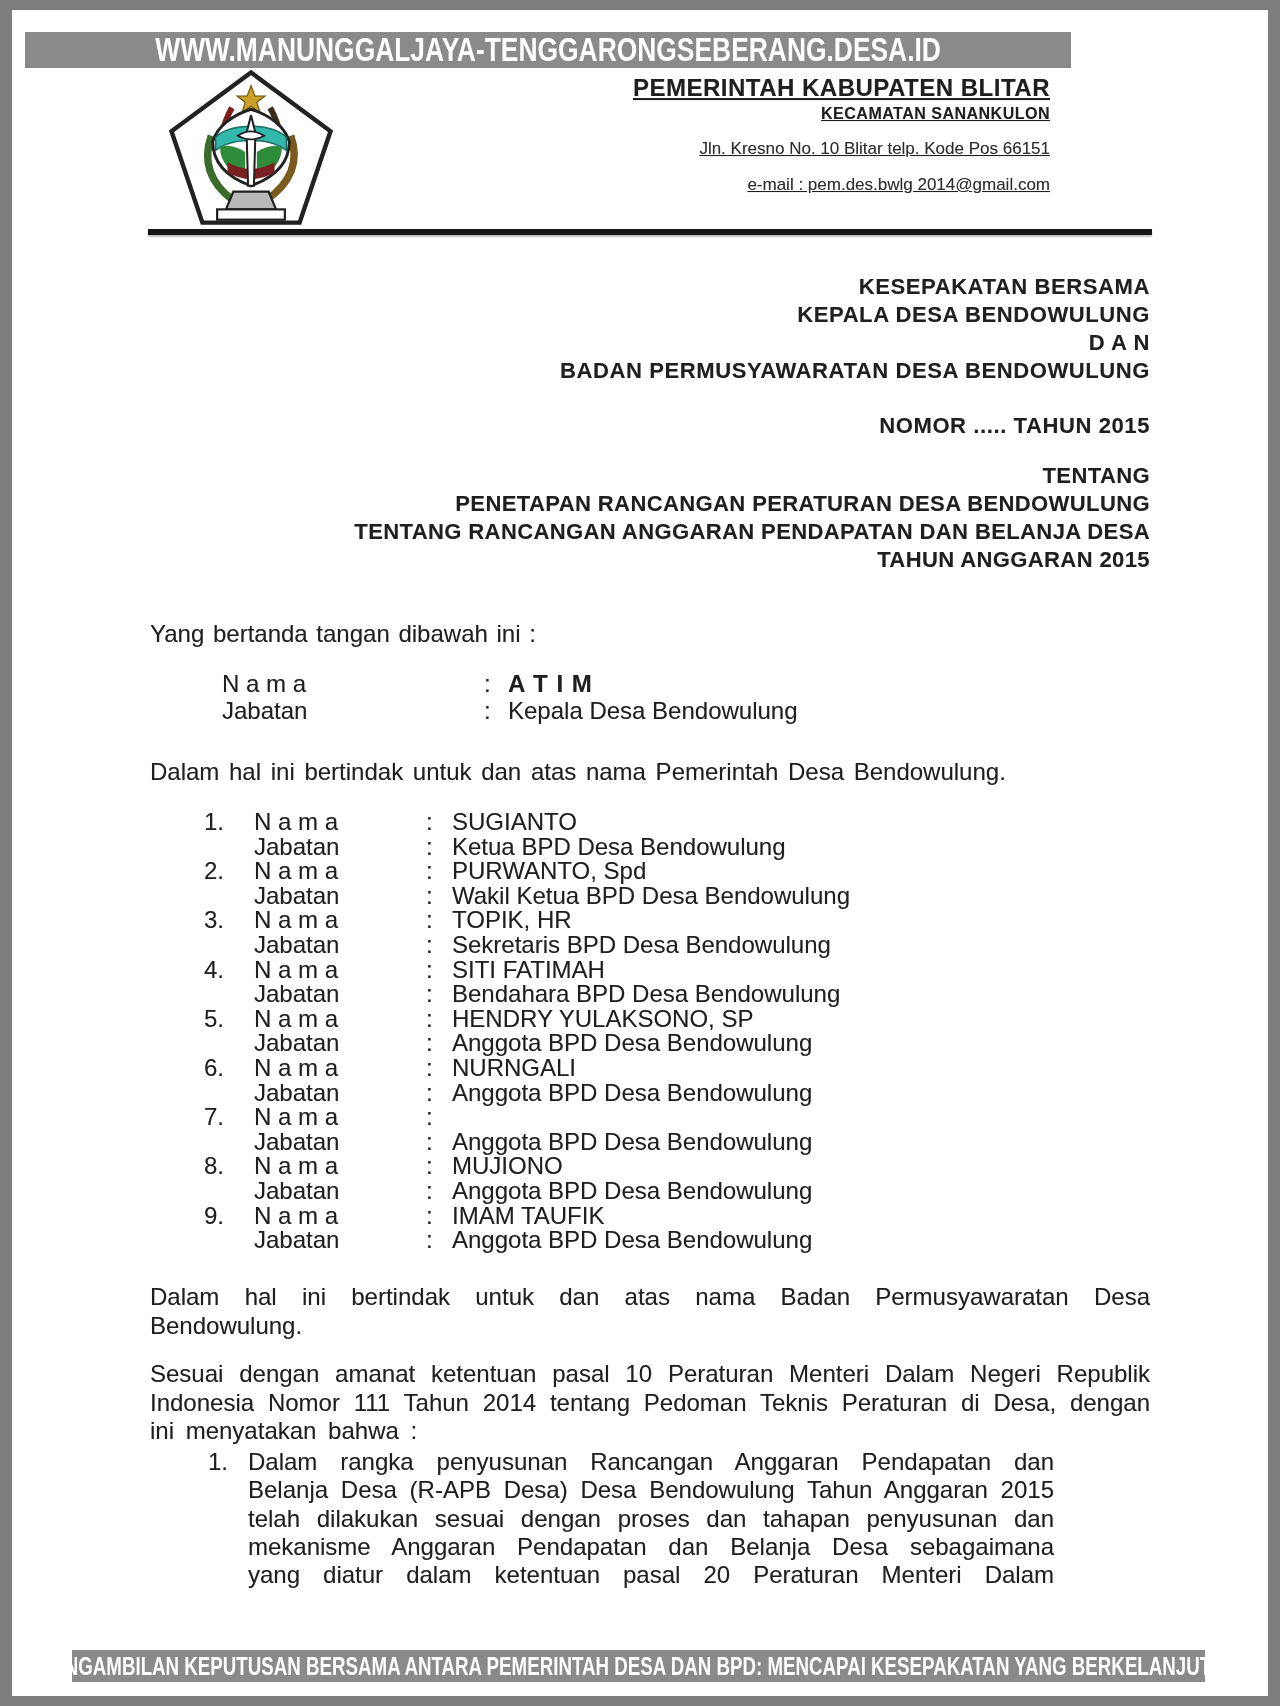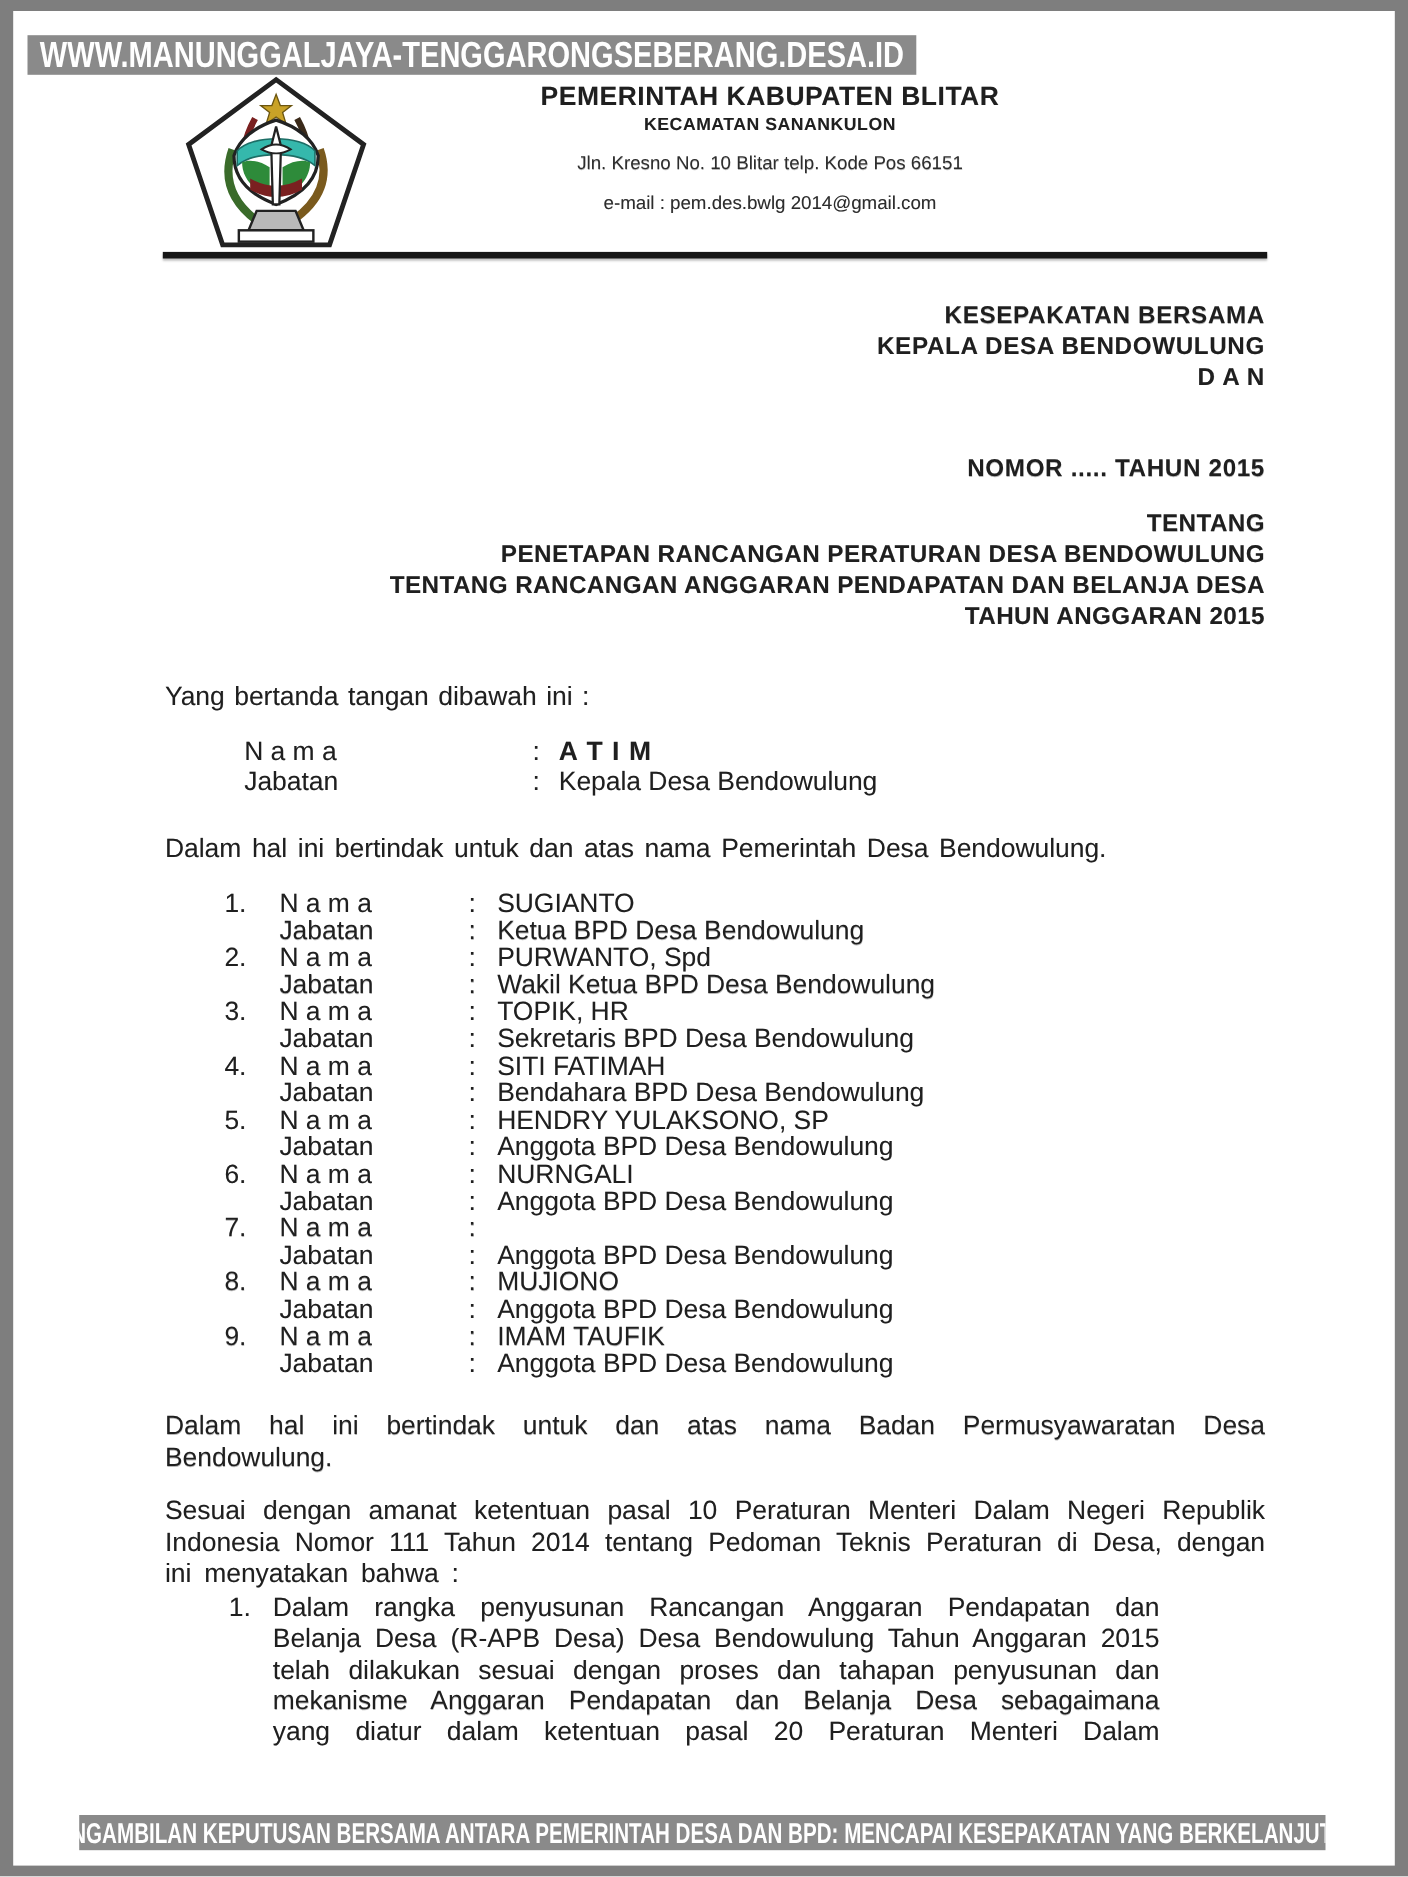--- a/index.html
+++ b/index.html
@@ -3,29 +3,29 @@
 <meta charset="utf-8">
 <style>
   html,body{margin:0;padding:0;}
   body{font-family:"Liberation Sans","DejaVu Sans",sans-serif;}
   .frame{width:1280px;height:1706px;background:#7e7e7e;box-sizing:border-box;padding:10px 12px;}
   .page{position:relative;width:1256px;height:1686px;background:#ffffff;overflow:hidden;
         color:#1f1f1f;text-shadow:0.2px 0.2px 0.5px rgba(0,0,0,0.28);}
 
   
   .banner{position:absolute;background:#8a8a8a;display:flex;align-items:center;justify-content:center;overflow:hidden;text-shadow:none;}
-  .banner-top{left:13px;top:22px;width:808px;height:36px;text-align:center;}
+  .banner-top{left:13px;top:22px;width:1046px;height:36px;text-align:center;}
   .banner-bottom{left:60px;top:1640px;width:1133px;height:32px;}
   .banner-text{color:#ffffff;font-weight:700;white-space:nowrap;letter-spacing:0px;}
   .banner-top .banner-text{font-size:33px;transform:scaleX(0.80);}
   .banner-bottom .banner-text{font-size:26px;transform:scaleX(0.72);}
 
   
   .logo{position:absolute;left:148px;top:58px;width:182px;height:162px;}
-  .lh-text{position:absolute;left:338px;top:64px;width:700px;text-align:center;}
+  .lh-text{position:absolute;left:338px;top:64px;width:700px;text-align:right;text-decoration:underline;}
   .lh1{font-size:24px;font-weight:700;letter-spacing:0.5px;}
   .lh2{font-size:16px;font-weight:700;letter-spacing:0.5px;margin-top:3px;}
   .lh3{font-size:35px;font-weight:700;margin-top:2px;letter-spacing:0.5px;}
   .lh4{font-size:17px;color:#2d2d2d;margin-top:16px;line-height:20px;}
   .rule{position:absolute;left:136px;top:219px;width:1004px;height:6px;background:#161616;box-shadow:0 2px 2px rgba(0,0,0,0.25);}
 
   
   .center-block{position:absolute;left:138px;width:1000px;text-align:right;font-weight:700;}
   .title-main{top:263px;font-size:22px;line-height:28px;letter-spacing:0.6px;}
   .nomor{top:403px;font-size:22px;letter-spacing:0.6px;}
@@ -90,20 +90,21 @@
       <div class="lh4">Jln. Kresno No. 10 Blitar telp. Kode Pos 66151</div>
       <div class="lh4">e-mail : pem.des.bwlg 2014@gmail.com</div>
     </div>
 
     <div class="rule"></div>
 
     <div class="center-block title-main">
       <div>KESEPAKATAN BERSAMA</div>
       <div>KEPALA DESA BENDOWULUNG</div>
       <div>D A N</div>
+      <div>BADAN PERMUSYAWARATAN DESA BENDOWULUNG</div>
     </div>
 
     <div class="center-block nomor">NOMOR ..... TAHUN 2015</div>
 
     <div class="center-block tentang">
       <div>TENTANG</div>
       <div>PENETAPAN RANCANGAN PERATURAN DESA BENDOWULUNG</div>
       <div>TENTANG RANCANGAN ANGGARAN PENDAPATAN DAN BELANJA DESA</div>
       <div>TAHUN ANGGARAN 2015</div>
     </div>

